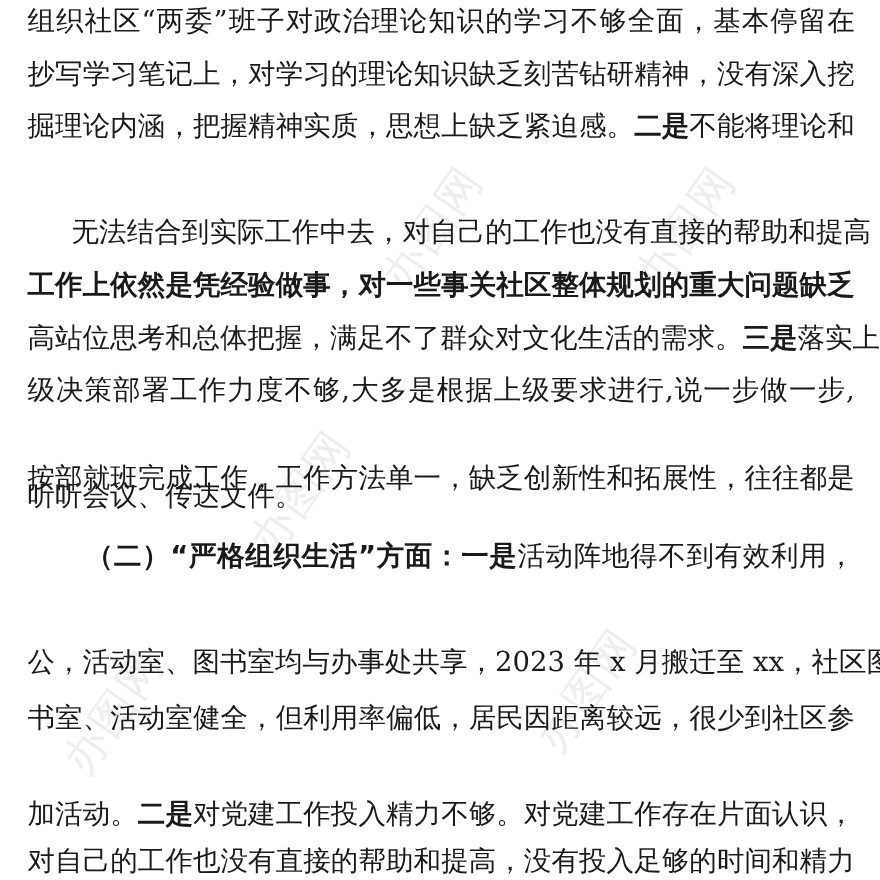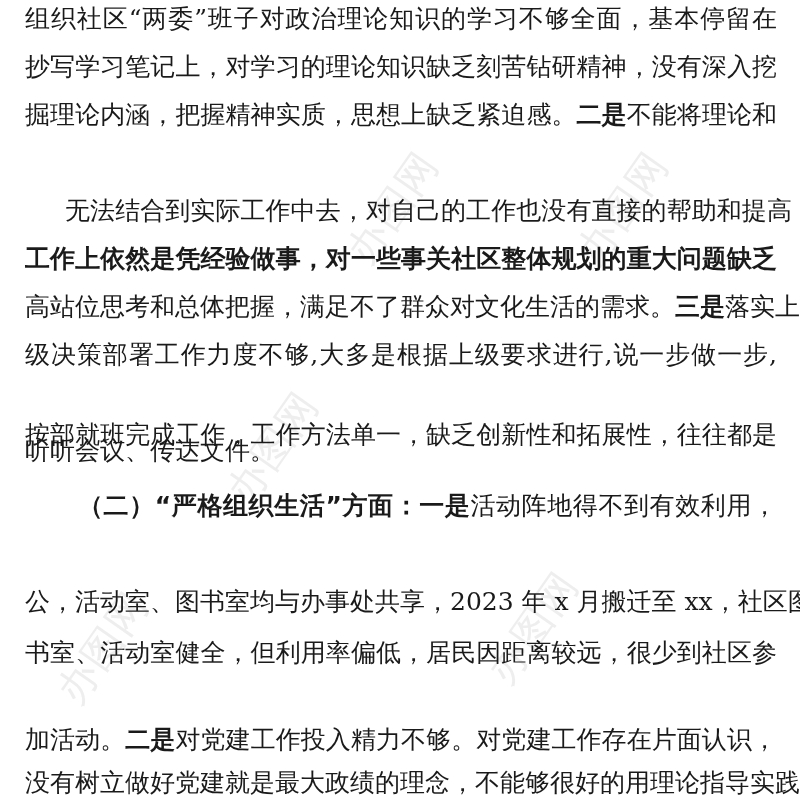--- a/index.html
+++ b/index.html
@@ -102,16 +102,16 @@
     <span>公，活动室、图书室均与办事处共享，2023 年 x 月搬迁至 xx，社区图</span>
   </div>
   <div class="line" style="top:636px;">
     <span>书室、活动室健全，但利用率偏低，居民因距离较远，很少到社区参</span>
   </div>
 
   <div class="line" style="top:723px;">
     <span>加活动。</span><span class="bold">二是</span><span>对党建工作投入精力不够。对党建工作存在片面认识，</span>
   </div>
   <div class="line" style="top:766px;">
-    <span>没有树立做好党建就是最大政绩的理念，不能够很好的用理论指导实践</span>
+    <span>对自己的工作也没有直接的帮助和提高，没有投入足够的时间和精力</span>
   </div>
 
 </div>
 
 </body></html>

